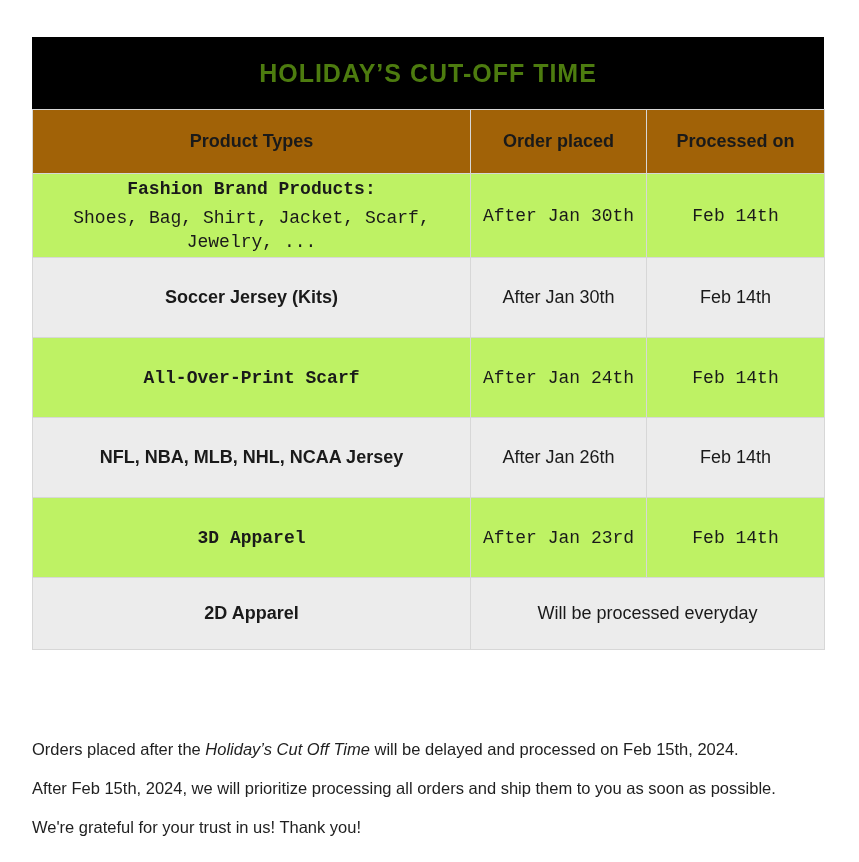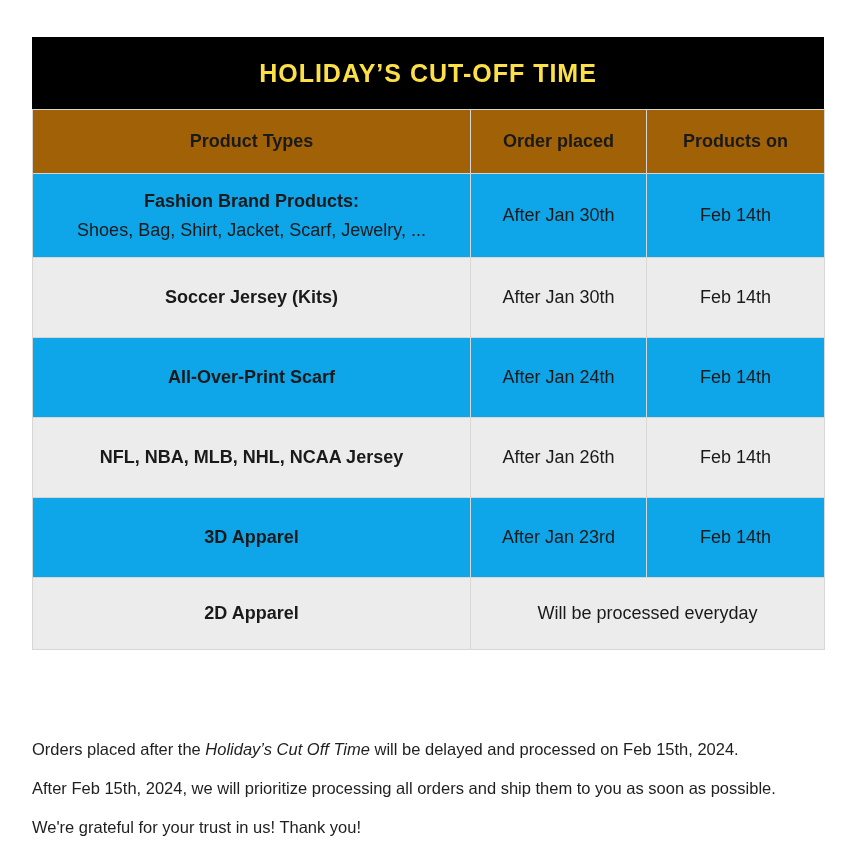--- a/index.html
+++ b/index.html
@@ -19,21 +19,21 @@
     width: 792px;
   }
   .title-bar {
     background: #000000;
     height: 72px;
     display: flex;
     align-items: center;
     justify-content: center;
   }
   .title-bar span {
-    color: #fde047;
+    color: #4d7c0f;
     font-size: 25px;
     font-weight: 600;
     letter-spacing: 1px;
     text-align: right;
   }
   table.cutoff {
     width: 792px;
     border-collapse: collapse;
     table-layout: fixed;
   }
@@ -48,21 +48,21 @@
   }
   col.c1 { width: 438px; }
   col.c2 { width: 176px; }
   col.c3 { width: 178px; }
   table.cutoff thead th {
     height: 64px;
     background: #a16207;
     font-weight: 600;
     font-size: 18px;
   }
-  tr.row-white { background: #0ea5e9; }
+  tr.row-white { background: #bef264; font-family: Liberation Mono, monospace; }
   tr.row-gray  { background: #ececec; }
   td.h-r1 { height: 84px; }
   td.h-r  { height: 80px; }
   td.h-r6 { height: 72px; }
   .prod-name { font-weight: 700; }
   .prod-sub  { font-weight: 400; margin-top: 5px; }
   .two-line  { line-height: 24px; }
   .notes {
     position: absolute;
     left: 32px;
@@ -87,21 +87,21 @@
   <table class="cutoff">
     <colgroup>
         <col class="c1">
         <col class="c2">
         <col class="c3">
       </colgroup>
     <thead>
       <tr>
         <th>Product Types</th>
         <th>Order placed</th>
-        <th>Products on</th>
+        <th>Processed on</th>
       </tr>
     </thead>
     <tbody>
       <tr class="row-white">
         <td class="h-r1 two-line">
           <div class="prod-name">Fashion Brand Products:</div>
           <div class="prod-sub">Shoes, Bag, Shirt, Jacket, Scarf, Jewelry, ...</div>
         </td>
         <td class="h-r1">After Jan 30th</td>
         <td class="h-r1">Feb 14th</td>

